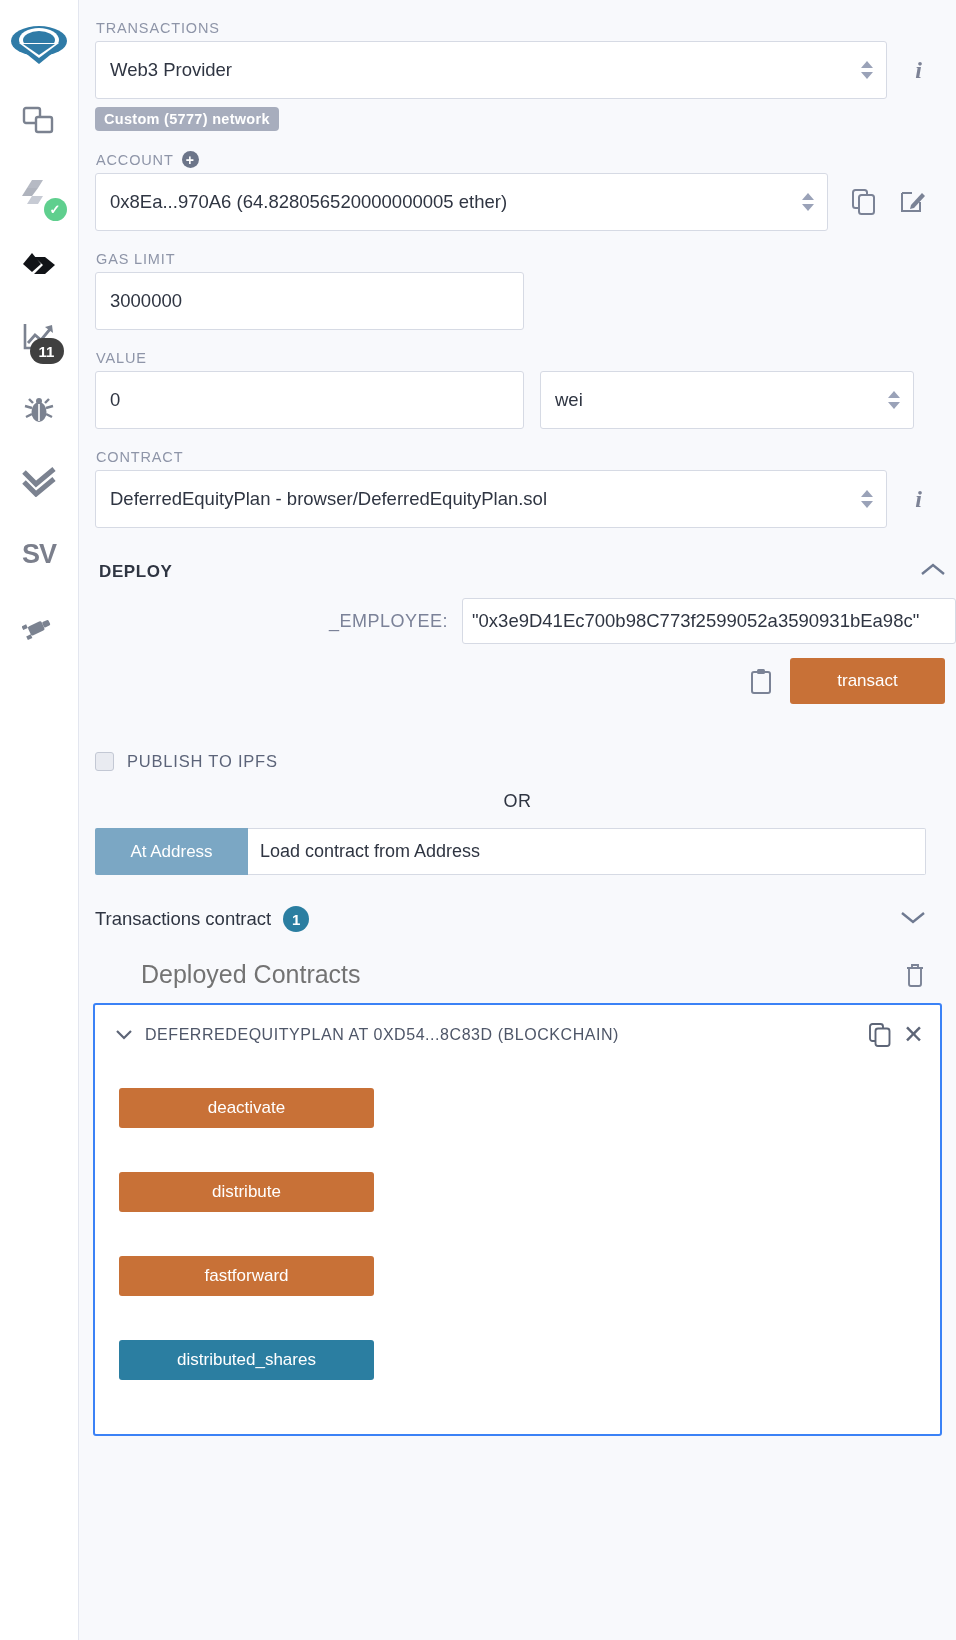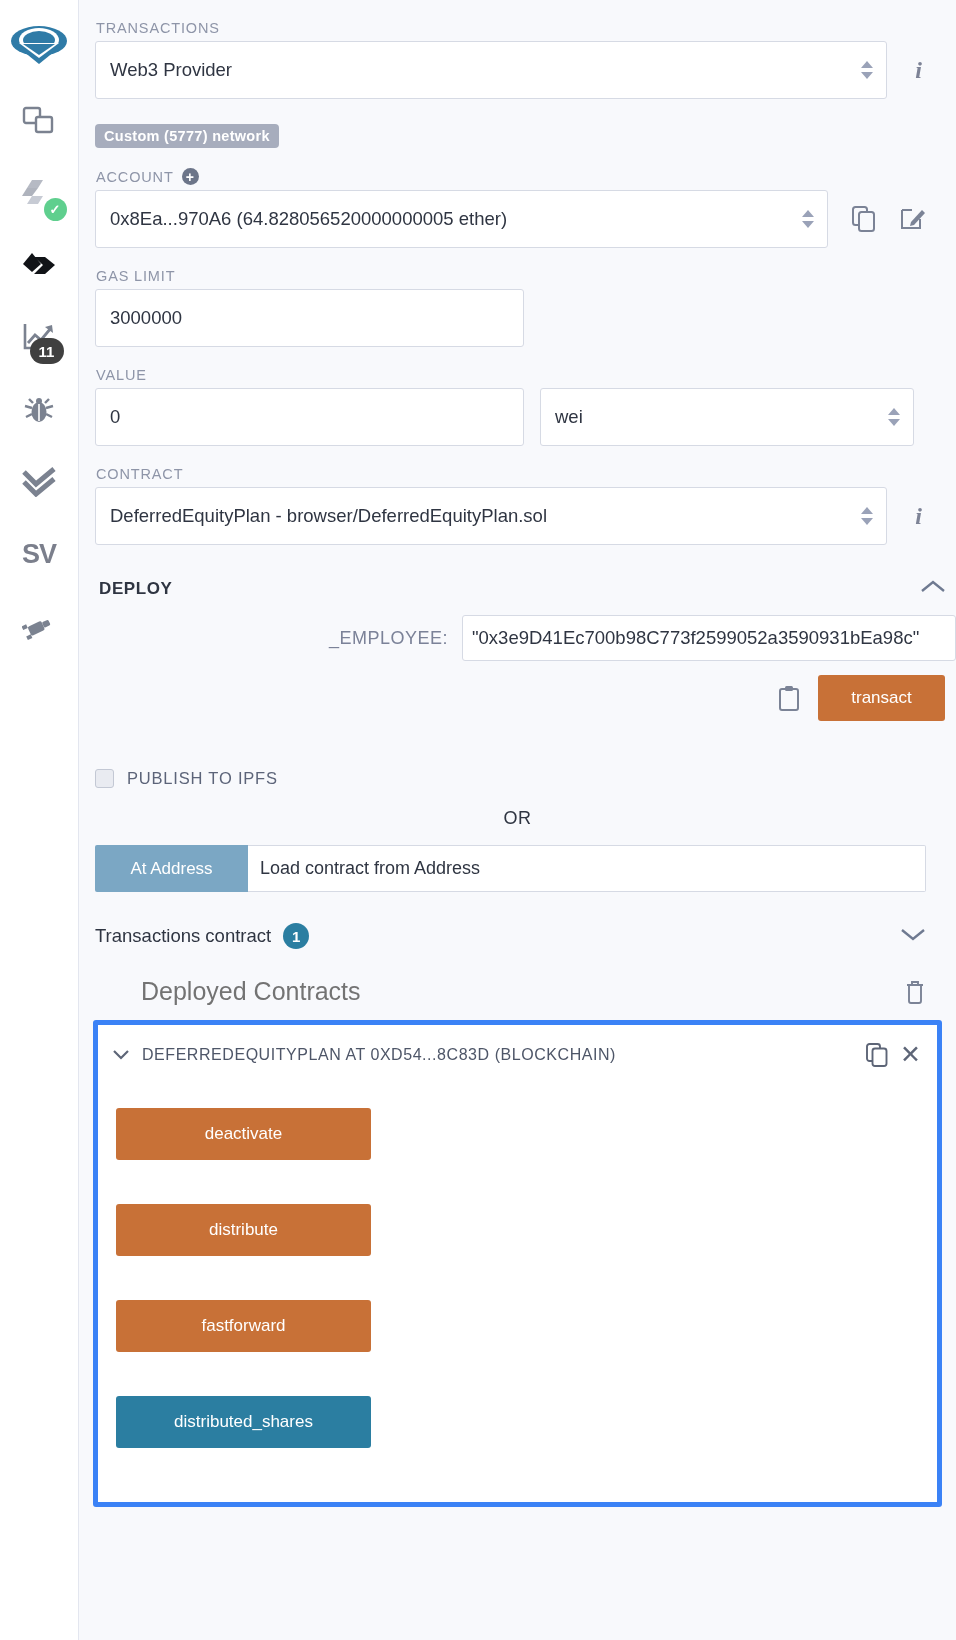--- a/index.html
+++ b/index.html
@@ -87,21 +87,21 @@
   .spin i.dn { border-top: 7px solid #9aa2b8; }
 
   .info-i {
     font-family: "Liberation Serif", serif; font-style: italic;
     font-size: 24px; color: #7d8396; padding: 0 4px; font-weight: bold;
   }
 
   .net-badge {
     display: inline-block; background: #a7adbd; color: #fff;
     font-size: 14.5px; font-weight: bold; letter-spacing: .3px;
-    padding: 4px 9px; border-radius: 4px; margin-top: 25px;
+    padding: 4px 9px; border-radius: 4px; margin-top: 8px;
   }
 
   .plus-icon {
     width: 17px; height: 17px; border-radius: 50%;
     background: #6c7589; color: #fff; font-size: 14px; font-weight: bold;
     display: inline-flex; align-items: center; justify-content: center;
     line-height: 1;
   }
 
   .icon-btn { cursor: pointer; display: inline-flex; align-items: center; }
@@ -129,21 +129,21 @@
     display: flex; align-items: center; padding: 0 9px;
     font-size: 18.5px; color: #2f3542; overflow: hidden; white-space: nowrap;
   }
 
   .transact-row {
     display: flex; align-items: center; justify-content: flex-end;
     gap: 18px; margin-top: 14px; padding-right: 11px;
   }
   .btn-transact {
     background: #c87137; color: #fff; border: none; border-radius: 3px;
-    width: 127px; height: 46px; font-size: 17px;
+    width: 155px; height: 46px; font-size: 17px;
     font-family: "Liberation Sans", sans-serif; cursor: pointer;
   }
 
   .ipfs-row {
     display: flex; align-items: center; gap: 13px;
     margin: 48px 0 0 16px;
   }
   .chk {
     width: 19px; height: 19px; border: 1px solid #c3c8d4;
     background: #e9ebf1; border-radius: 3px;
@@ -178,34 +178,34 @@
   }
 
   .deployed-head {
     display: flex; align-items: center; justify-content: space-between;
     margin-top: 28px; padding: 0 30px 0 18px;
   }
   .deployed-title { font-size: 25px; color: #737373; margin-left: 44px; }
 
   .card {
     background: #fff; margin: 14px 14px 0 14px;
-    border: 5px solid #3b82f6; border-radius: 3px;
+    border: 2px solid #3b82f6; border-radius: 3px; padding-left: 6px;
   }
   .card-head {
     display: flex; align-items: center; gap: 12px;
     padding: 17px 16px 17px 14px;
   }
   .card-title {
     flex: 1; font-size: 16px; color: #4e5668; letter-spacing: .55px;
   }
   .close-x { font-size: 25px; color: #5d6577; line-height: 1; cursor: pointer; }
 
   .fn-list { padding: 24px 0 10px 0; }
   .fn-btn {
-    display: block; width: 255px; height: 52px; margin: 0 0 44px 18px;
+    display: block; width: 255px; height: 40px; margin: 0 0 44px 18px;
     border: none; border-radius: 3px; color: #fff; font-size: 17px;
     font-family: "Liberation Sans", sans-serif; cursor: pointer;
   }
   .fn-btn.tx { background: #c87137; }
   .fn-btn.call { background: #2b7ea1; }
 </style>
 </head>
 <body>
 
 <div id="app">

